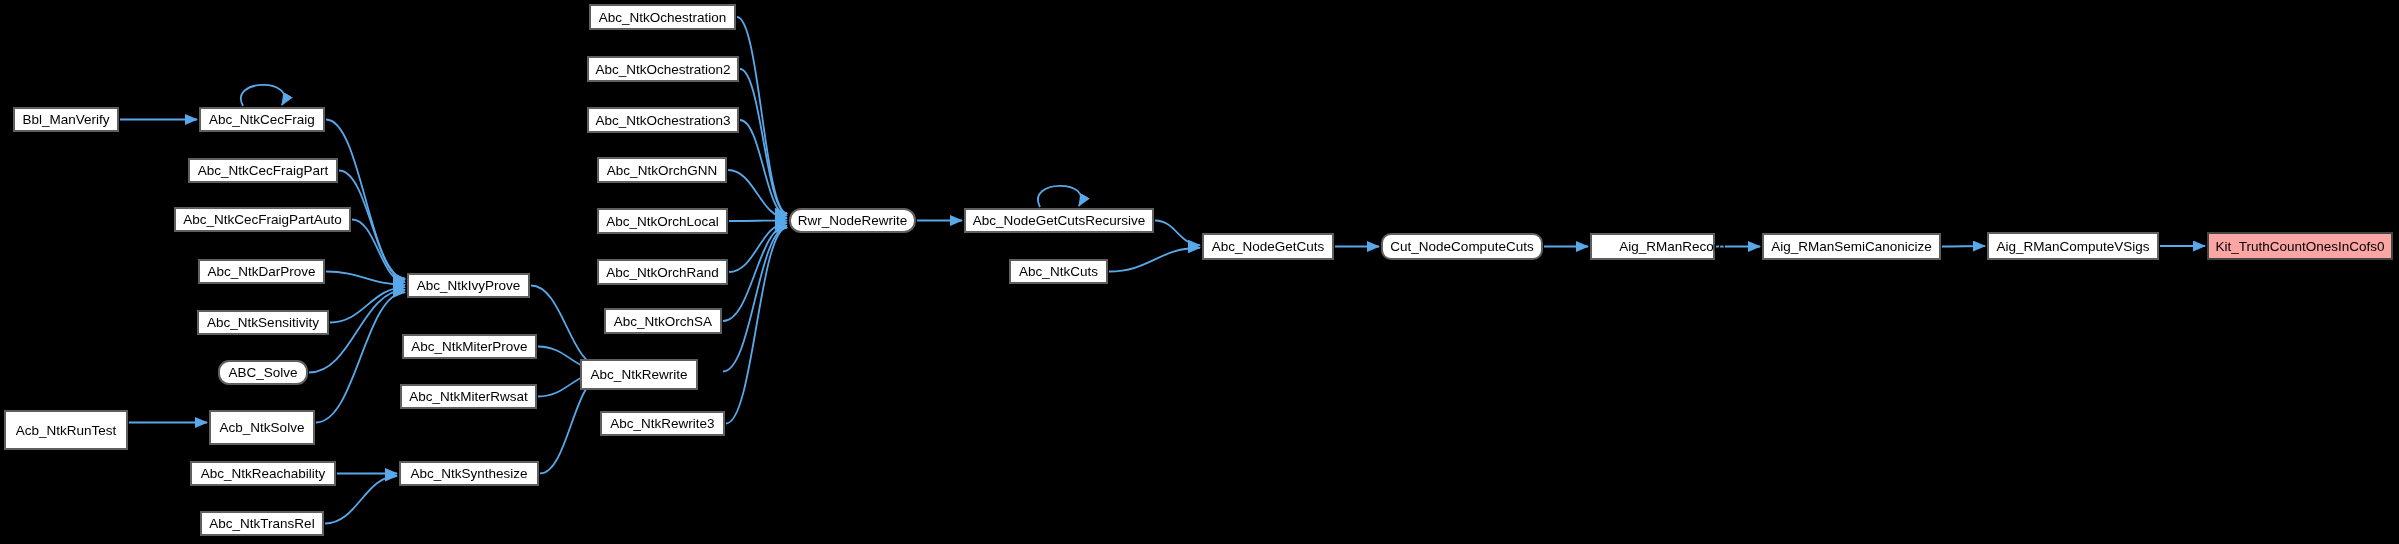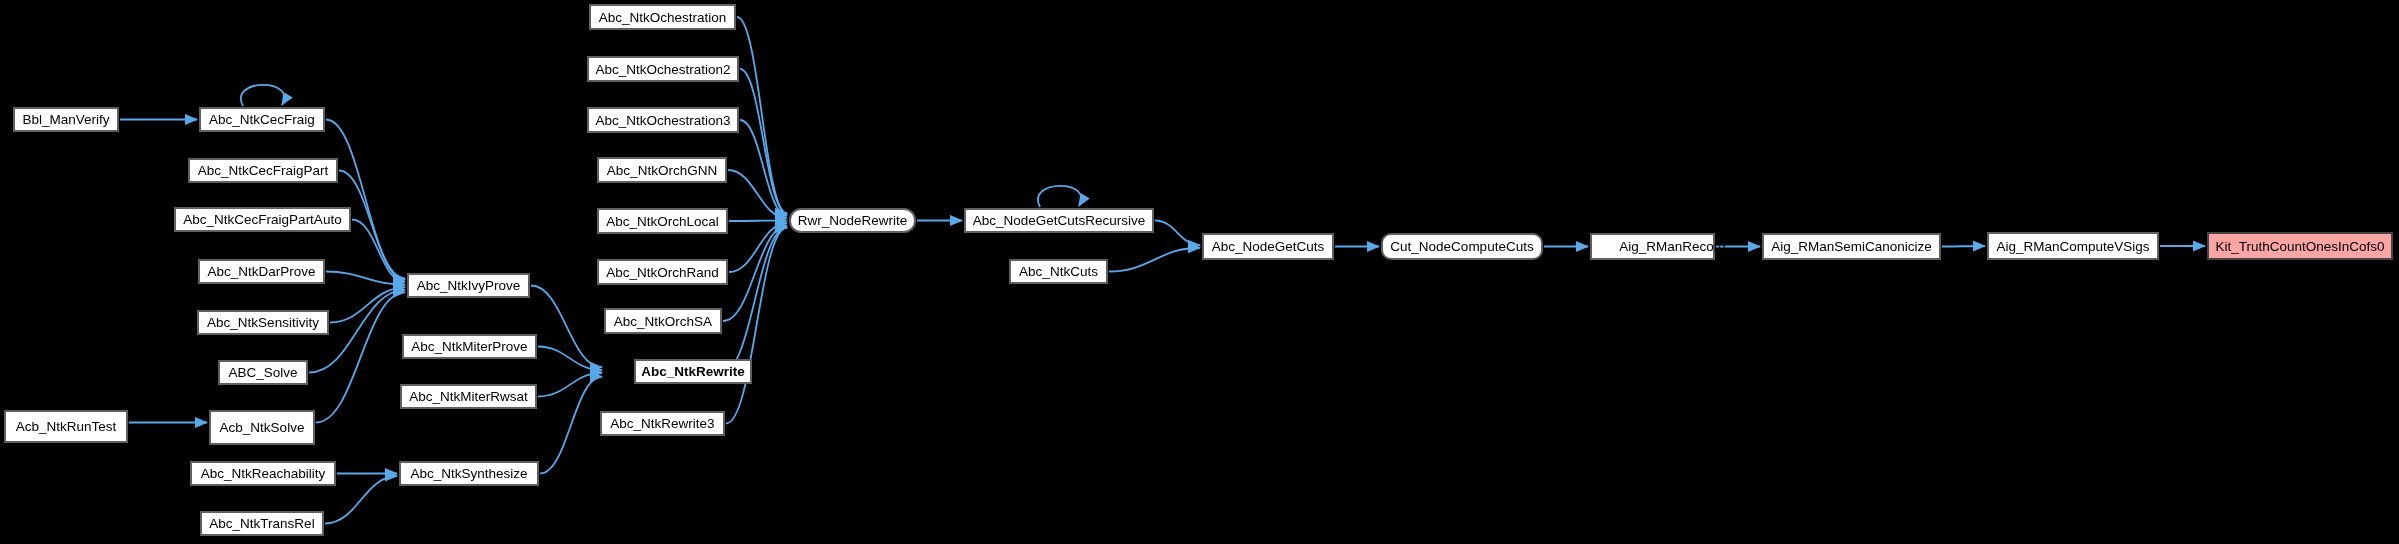--- a/index.html
+++ b/index.html
@@ -87,37 +87,37 @@
       <path d="M 1942 246.5 C 1961.35 246.5, 1965.65 246.025, 1985 246.025" fill="none" stroke="#58a8ea" stroke-width="1.8" marker-end="url(#arrow)"></path>
       <path d="M 2160 246 C 2180.25 246, 2184.75 246, 2205 246" fill="none" stroke="#58a8ea" stroke-width="1.8" marker-end="url(#arrow)"></path>
     </svg>
   <div>
       <div class="node" style="left: 13px; top: 107px; width: 106px; height: 25px;">Bbl_ManVerify</div>
       <div class="node" style="left: 199px; top: 107px; width: 126px; height: 25px;">Abc_NtkCecFraig</div>
       <div class="node" style="left: 188px; top: 158px; width: 150px; height: 25px;">Abc_NtkCecFraigPart</div>
       <div class="node" style="left: 174px; top: 207px; width: 177px; height: 25px;">Abc_NtkCecFraigPartAuto</div>
       <div class="node" style="left: 198px; top: 259px; width: 127px; height: 25px;">Abc_NtkDarProve</div>
       <div class="node" style="left: 197px; top: 310px; width: 132px; height: 25px;">Abc_NtkSensitivity</div>
-      <div class="node" style="left: 218px; top: 360px; width: 90px; height: 25px;">ABC_Solve</div>
-      <div class="node" style="left: 4px; top: 410px; width: 124px; height: 33px; text-align: center;">Acb_NtkRunTest</div>
+      <div class="node" style="left: 218px; top: 360px; width: 90px; height: 25px; border-radius: 11px;">ABC_Solve</div>
+      <div class="node" style="left: 4px; top: 410px; width: 124px; height: 40px; text-align: center;">Acb_NtkRunTest</div>
       <div class="node" style="left: 209px; top: 410px; width: 106px; height: 35px;">Acb_NtkSolve</div>
       <div class="node" style="left: 190px; top: 461px; width: 146px; height: 25px;">Abc_NtkReachability</div>
       <div class="node" style="left: 200px; top: 511px; width: 124px; height: 25px;">Abc_NtkTransRel</div>
       <div class="node" style="left: 407px; top: 273px; width: 123px; height: 25px;">Abc_NtkIvyProve</div>
       <div class="node" style="left: 402px; top: 334px; width: 135px; height: 25px;">Abc_NtkMiterProve</div>
       <div class="node" style="left: 400px; top: 384px; width: 137px; height: 25px;">Abc_NtkMiterRwsat</div>
       <div class="node" style="left: 399px; top: 461px; width: 140px; height: 25px;">Abc_NtkSynthesize</div>
       <div class="node" style="left: 589px; top: 4px; width: 147px; height: 26px;">Abc_NtkOchestration</div>
       <div class="node" style="left: 587px; top: 56px; width: 152px; height: 26px;">Abc_NtkOchestration2</div>
       <div class="node" style="left: 587px; top: 107px; width: 152px; height: 26px;">Abc_NtkOchestration3</div>
       <div class="node" style="left: 597px; top: 157px; width: 130px; height: 26px;">Abc_NtkOrchGNN</div>
       <div class="node" style="left: 597px; top: 208px; width: 131px; height: 26px;">Abc_NtkOrchLocal</div>
       <div class="node" style="left: 597px; top: 259px; width: 131px; height: 26px;">Abc_NtkOrchRand</div>
       <div class="node" style="left: 604px; top: 308px; width: 118px; height: 26px;">Abc_NtkOrchSA</div>
-      <div class="node" style="left: 634px; top: 359px; width: 118px; height: 25px; font-weight: bold;">Abc_NtkRewrite</div>
+      <div class="node" style="left: 580px; top: 359px; width: 118px; height: 31px;">Abc_NtkRewrite</div>
       <div class="node" style="left: 600px; top: 411px; width: 125px; height: 25px;">Abc_NtkRewrite3</div>
       <div class="node" style="left: 789px; top: 208px; width: 127px; height: 25px; border-radius: 12px;">Rwr_NodeRewrite</div>
       <div class="node" style="left: 964px; top: 208px; width: 190px; height: 25px;">Abc_NodeGetCutsRecursive</div>
       <div class="node" style="left: 1009px; top: 259px; width: 99px; height: 25px;">Abc_NtkCuts</div>
       <div class="node" style="left: 1202px; top: 233px; width: 132px; height: 27px;">Abc_NodeGetCuts</div>
       <div class="node" style="left: 1381px; top: 233px; width: 162px; height: 27px; border-radius: 10px;">Cut_NodeComputeCuts</div>
       <div class="node" style="left: 1590px; top: 233px; width: 125px; height: 27px; padding-left: 40px;">Aig_RManRecord</div>
       <div class="node" style="left: 1762px; top: 233px; width: 179px; height: 27px;">Aig_RManSemiCanonicize</div>
       <div class="node" style="left: 1987px; top: 232px; width: 172px; height: 28px;">Aig_RManComputeVSigs</div>
       <div class="node focus" style="left: 2207px; top: 232px; width: 186px; height: 28px;">Kit_TruthCountOnesInCofs0</div>

